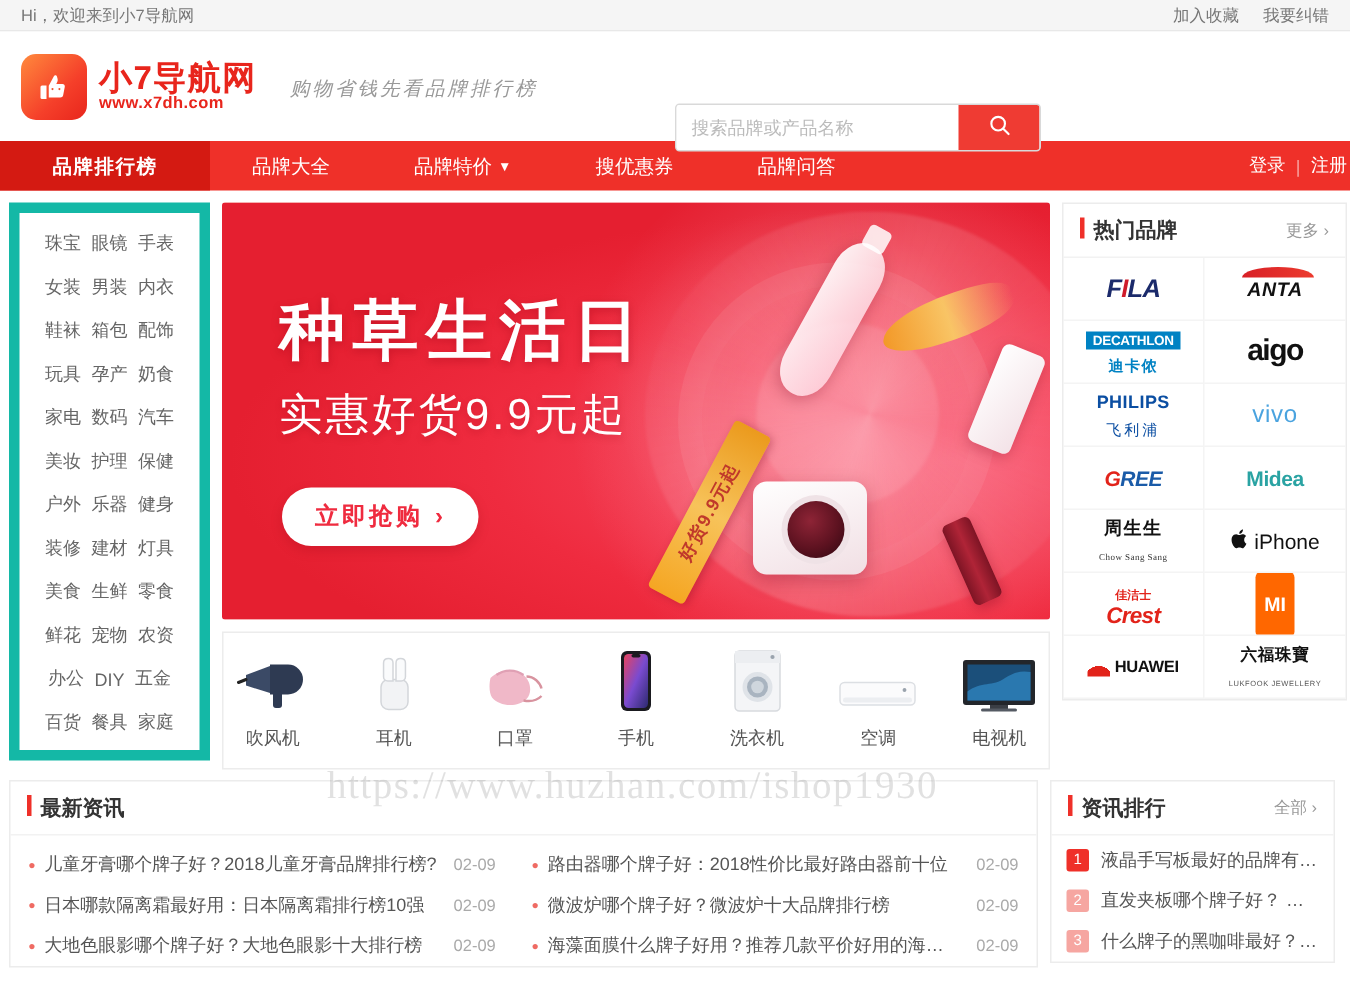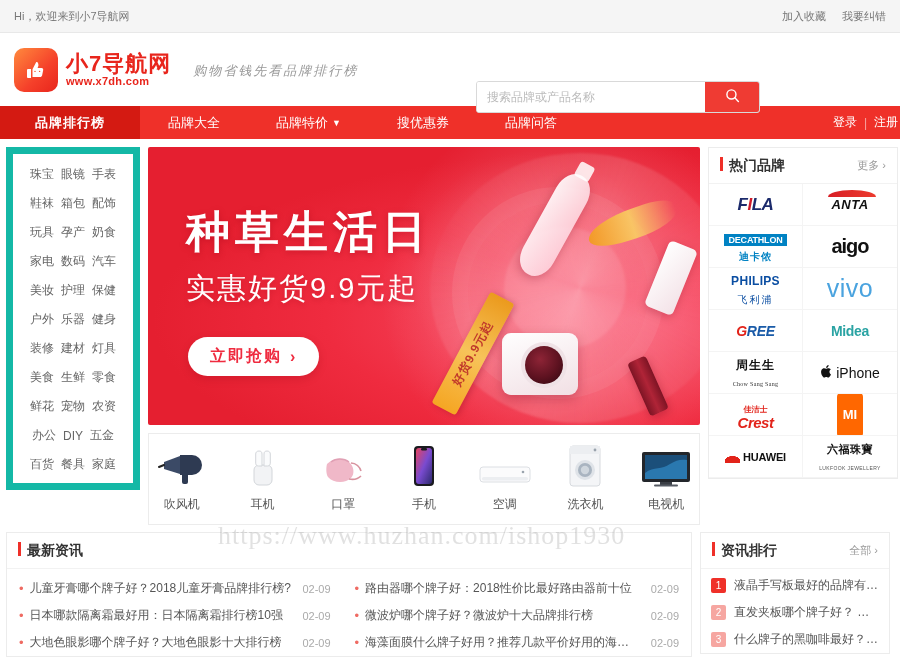--- a/index.html
+++ b/index.html
@@ -5,21 +5,21 @@
   * { box-sizing: border-box; margin: 0; padding: 0; }
   body {
     width: 900px; height: 660px;
     font-family: "Liberation Sans", "DejaVu Sans", sans-serif;
     background: #ffffff;
     overflow: hidden;
     color: #333;
   }
   
   .topbar {
-    height: 33px; background: #f5f5f5; border-bottom: 1px solid #e8e8e8;
+    height: 21px; background: #f5f5f5; border-bottom: 1px solid #e8e8e8;
     display: flex; align-items: center; justify-content: space-between;
     padding: 0 14px; font-size: 11px; color: #777;
   }
   .topbar-right { display: flex; gap: 16px; }
   .topbar-right span { cursor: pointer; }
   
   .header {
     height: 73px; background: #fff; display: flex; align-items: center;
     padding: 0 14px; position: relative;
   }
@@ -33,22 +33,22 @@
     font-size: 22px; font-weight: bold; color: #e8251c; letter-spacing: 1px;
     line-height: 1.05;
   }
   .logo-text-sub { font-size: 11px; color: #e8251c; font-weight: bold; letter-spacing: .3px; }
   .slogan {
     margin-left: 22px; font-size: 13px; color: #999;
     font-family: "Liberation Serif", serif; font-style: italic;
     letter-spacing: 2px; align-self: center; padding-top: 2px;
   }
   .search-wrap {
-    position: absolute; left: 476px; top: 48px;
-    width: 284px; height: 32px; display: flex;
+    position: absolute; left: 450px; top: 48px;
+    width: 244px; height: 32px; display: flex;
     border: 1px solid #d9d9d9; border-radius: 3px; overflow: hidden; background: #fff;
   }
   .search-input {
     flex: 1; border: none; outline: none; padding: 0 10px;
     font-size: 12px; color: #333; font-family: "Liberation Sans", sans-serif;
   }
   .search-input::placeholder { color: #bbb; }
   .search-btn {
     width: 54px; background: #ef3b33; border: none; cursor: pointer;
     display: flex; align-items: center; justify-content: center;
@@ -212,21 +212,21 @@
     content:""; position:absolute; left:-3px; top:-7px; width:48px; height:7px;
     background: linear-gradient(90deg,#d81f26,#ec3b2e); border-radius: 50% 50% 0 0 / 100% 100% 0 0;
   }
   .bdec { text-align: center; line-height: 1.05; }
   .bdec .t { font-size: 9px; font-weight: bold; color: #fff; background: #0082c3; padding: 1px 4px; letter-spacing: -.2px; }
   .bdec .c { font-size: 10px; font-weight: bold; color: #0082c3; letter-spacing: 1px; }
   .baigo { font-size: 20px; color: #111; font-weight: bold; letter-spacing: -1px; }
   .bphl { text-align: center; line-height: 1.1; }
   .bphl .t { font-size: 12px; font-weight: bold; color: #0b4ea2; letter-spacing: .3px; }
   .bphl .c { font-size: 10px; color: #0b4ea2; letter-spacing: 2px; }
-  .bvivo { font-size: 25px; color: #4aa3df; letter-spacing: .5px; font-weight: 500; }
+  .bvivo { font-size: 16px; color: #4aa3df; letter-spacing: .5px; font-weight: 500; }
   .bgree { font-size: 14px; font-weight: bold; color: #1a5ba8; font-style: italic; letter-spacing: -.3px; }
   .bgree b { color: #e2231a; }
   .bmidea { font-size: 14px; color: #2aa3a3; font-weight: bold; letter-spacing: -.3px; }
   .bzss { text-align: center; line-height: 1.05; }
   .bzss .t { font-size: 12px; font-weight: bold; color: #111; letter-spacing: 1px; }
   .bzss .c { font-size: 6px; color: #333; font-family: "Liberation Serif", serif; letter-spacing: .3px; }
   .biphone { font-size: 14px; color: #111; display: flex; align-items: center; gap: 3px; }
   .bcrest { text-align: center; line-height: 1; }
   .bcrest .c { font-size: 8px; font-weight: bold; color: #e2231a; }
   .bcrest .t { font-size: 15px; font-weight: bold; color: #e2231a; font-style: italic; letter-spacing: -.5px; }
@@ -336,20 +336,25 @@
 
 <div class="main">
 
   <div class="sidebar">
     <div class="side-row">
       <span>珠宝</span>
       <span>眼镜</span>
       <span>手表</span>
     </div>
     <div class="side-row">
+      <span>女装</span>
+      <span>男装</span>
+      <span>内衣</span>
+    </div>
+    <div class="side-row">
       <span>鞋袜</span>
       <span>箱包</span>
       <span>配饰</span>
     </div>
     <div class="side-row">
       <span>玩具</span>
       <span>孕产</span>
       <span>奶食</span>
     </div>
     <div class="side-row">
@@ -457,40 +462,40 @@
               <stop offset="1" stop-color="#2d2a6e"></stop>
                 </linearGradient>
               </defs>
             <rect x="10" y="3" width="6" height="2.4" rx="1.2" fill="#1a1a1f"></rect>
           </svg>
         </div>
         <div class="cat-label">手机</div>
       </div>
       <div class="cat">
         <div class="cat-img">
-          <svg width="52" height="24" viewBox="0 0 52 24" aria-hidden="true">
-            <rect x="1" y="4" width="50" height="15" rx="3" fill="#fbfbfc" stroke="#dcdfe3"></rect>
-            <rect x="3" y="14" width="46" height="3.4" rx="1.6" fill="#eceef1"></rect>
-            <circle cx="44" cy="9" r="1.3" fill="#9aa3ad"></circle>
-          </svg>
-        </div>
-        <div class="cat-label">空调</div>
-      </div>
-      <div class="cat">
-        <div class="cat-img">
           <svg width="34" height="42" viewBox="0 0 34 42" aria-hidden="true">
             <rect x="2" y="1" width="30" height="40" rx="3" fill="#f4f5f7" stroke="#d7dade"></rect>
             <rect x="2" y="1" width="30" height="8" fill="#eceef1"></rect>
             <circle cx="17" cy="25" r="10" fill="#dfe3e8"></circle>
             <circle cx="17" cy="25" r="7" fill="#a9b4c0"></circle>
             <circle cx="17" cy="25" r="4.2" fill="#cfd6dd"></circle>
             <circle cx="27" cy="5" r="1.4" fill="#9aa3ad"></circle>
           </svg>
         </div>
         <div class="cat-label">洗衣机</div>
+      </div>
+      <div class="cat">
+        <div class="cat-img">
+          <svg width="52" height="24" viewBox="0 0 52 24" aria-hidden="true">
+            <rect x="1" y="4" width="50" height="15" rx="3" fill="#fbfbfc" stroke="#dcdfe3"></rect>
+            <rect x="3" y="14" width="46" height="3.4" rx="1.6" fill="#eceef1"></rect>
+            <circle cx="44" cy="9" r="1.3" fill="#9aa3ad"></circle>
+          </svg>
+        </div>
+        <div class="cat-label">空调</div>
       </div>
       <div class="cat">
         <div class="cat-img">
           <svg width="50" height="36" viewBox="0 0 50 36" aria-hidden="true">
             <rect x="1" y="1" width="48" height="30" rx="2" fill="#23262b"></rect>
             <rect x="4" y="4" width="42" height="24" fill="#1b4f7a"></rect>
             <path d="M4 22c9-7 17-3 25-9 6-4 11-5 17-4v19H4z" fill="#2d7fb8" opacity=".85"></path>
             <rect x="19" y="31" width="12" height="3" fill="#3a3e45"></rect>
             <rect x="13" y="33.4" width="24" height="2" rx="1" fill="#555a63"></rect>
           </svg>

